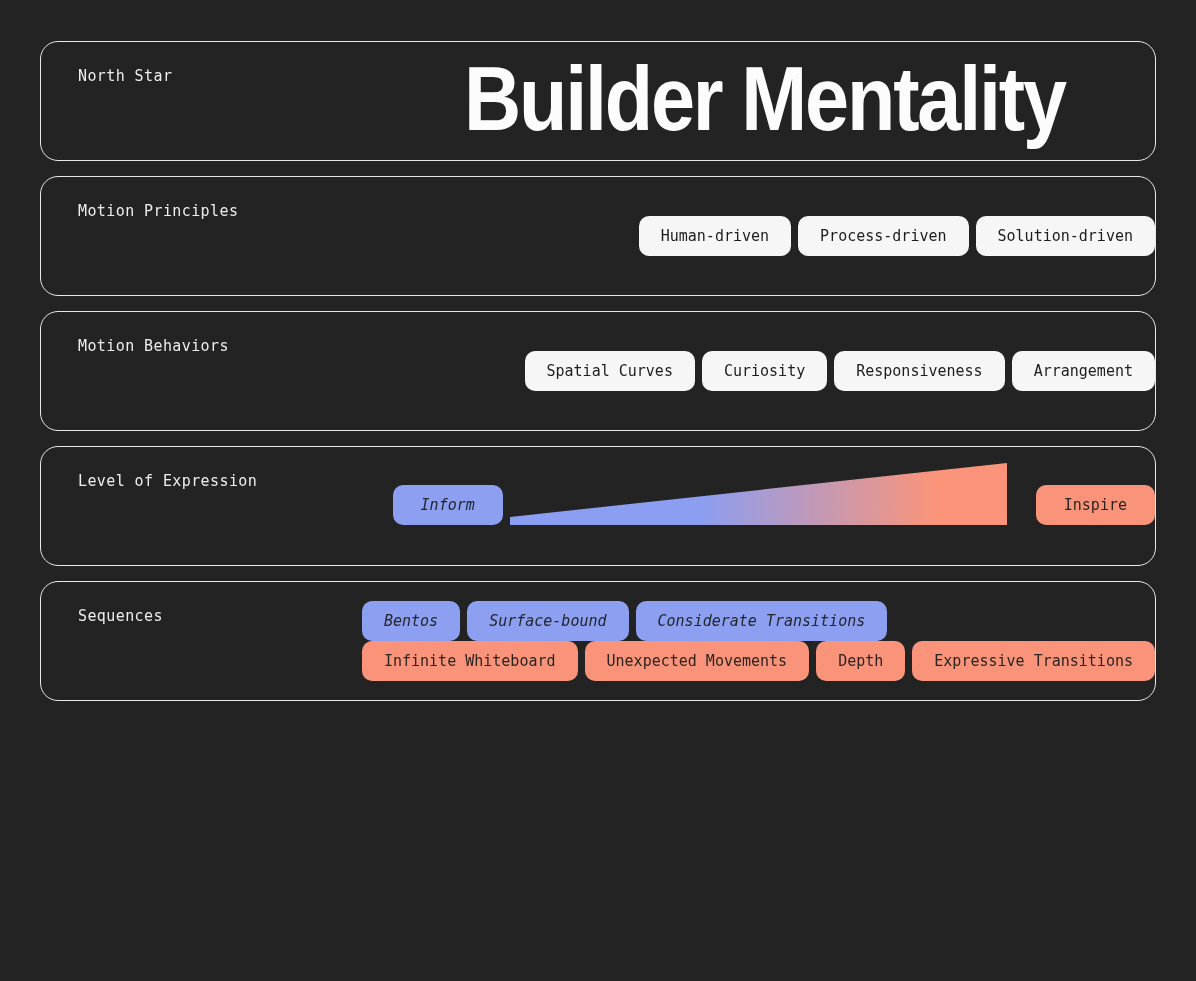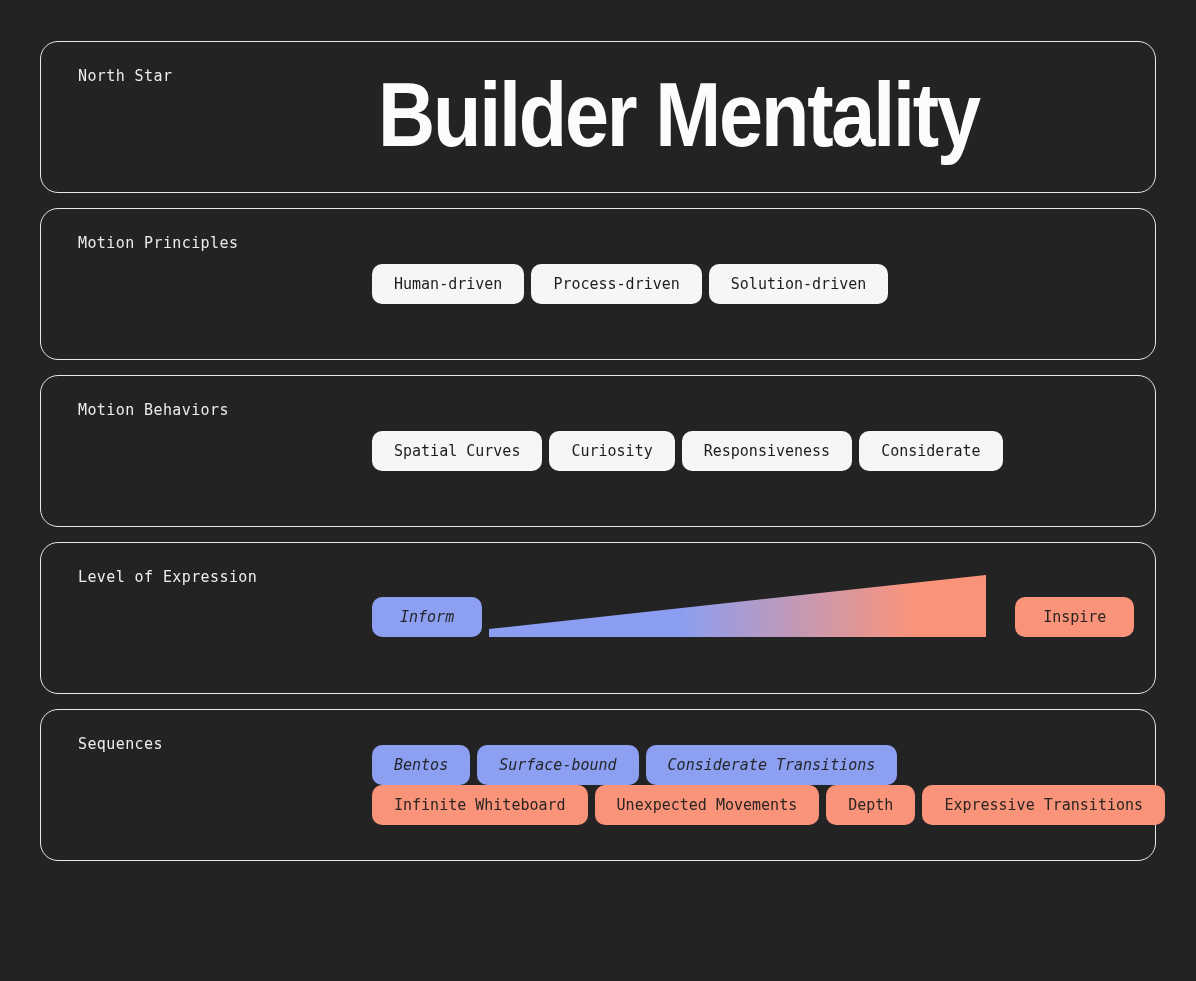--- a/index.html
+++ b/index.html
@@ -9,39 +9,40 @@
     overflow: hidden;
     font-family: "DejaVu Sans Mono", monospace;
   }
   .board {
     position: absolute;
     left: 40px; top: 41px;
     width: 1116px;
   }
   .section {
     position: relative;
-    height: 152px;
+    height: 120px;
     border: 1px solid #e8e8e8;
     border-radius: 18px;
     margin-bottom: 15px;
   }
   .section-label {
     position: absolute;
     left: 37px; top: 25px;
     font-size: 15px;
     letter-spacing: 0.4px;
     color: #ededed;
     white-space: nowrap;
   }
   .content {
     position: absolute;
     inset: 0;
     display: flex;
     align-items: center;
     padding-left: 331px;
+    justify-content: flex-end;
   }
   .title {
     font-family: "Liberation Sans", sans-serif;
     font-weight: bold;
     font-size: 91px;
     letter-spacing: -2.5px;
     color: #fcfcfc;
     white-space: nowrap;
     transform: scaleX(0.87);
     transform-origin: left center;
@@ -103,21 +104,21 @@
     </div>
   </section>
 
   <section class="section">
     <div class="section-label">Motion Behaviors</div>
     <div class="content">
       <div class="pill-row">
         <div class="pill white">Spatial Curves</div>
         <div class="pill white">Curiosity</div>
         <div class="pill white">Responsiveness</div>
-        <div class="pill white">Considerate</div>
+        <div class="pill white">Arrangement</div>
       </div>
     </div>
   </section>
 
   <section class="section">
     <div class="section-label">Level of Expression</div>
     <div class="content">
       <div class="expr-row">
         <div class="pill blue">Inform</div>
         <svg class="wedge" width="497" height="62" viewBox="0 0 497 62">

